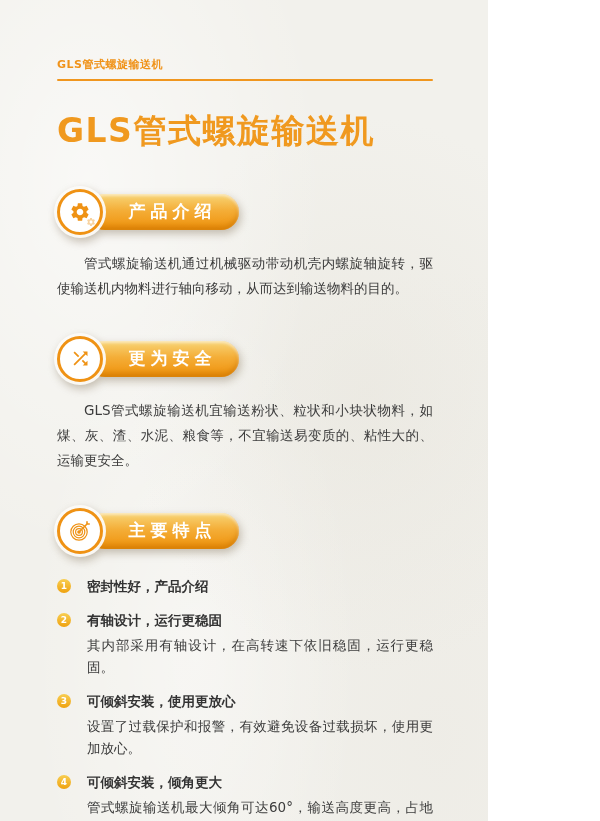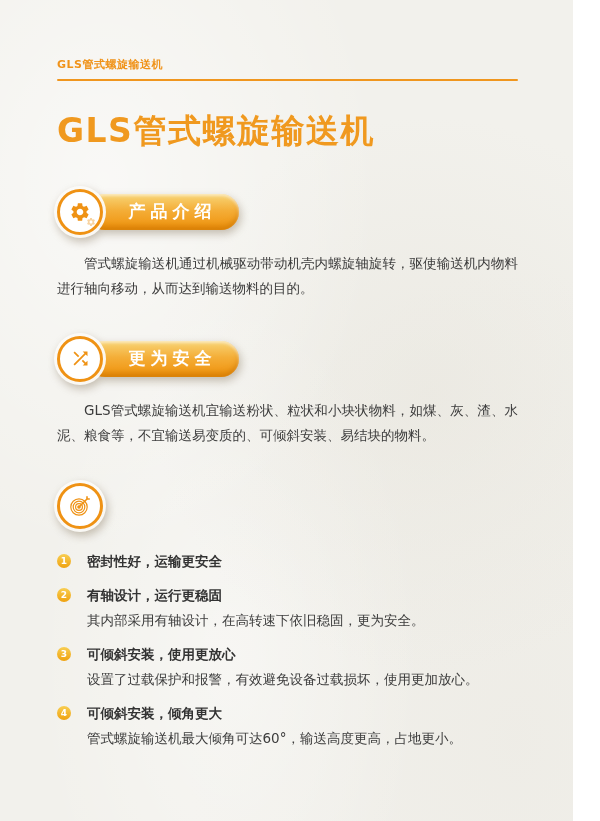--- a/index.html
+++ b/index.html
@@ -1,21 +1,21 @@
 <!DOCTYPE html>
 <html><head>
 <meta charset="utf-8">
 <style>
   * { margin: 0; padding: 0; box-sizing: border-box; }
   html, body { width: 600px; }
   body { font-family: "DejaVu Sans", "Liberation Sans", sans-serif; }
 
   .page {
     position: relative;
-    width: 573px;
+    width: 488px;
     height: 821px;
     background-color: #f2f1ec;
     background-image:
       radial-gradient(ellipse at 18% 22%, rgba(255,255,255,0.55), transparent 42%),
       radial-gradient(ellipse at 75% 48%, rgba(229,226,217,0.45), transparent 46%),
       radial-gradient(ellipse at 40% 80%, rgba(255,255,255,0.4), transparent 40%),
       radial-gradient(ellipse at 90% 90%, rgba(231,228,220,0.35), transparent 45%);
     padding: 57px 55px 0 57px;
     overflow: hidden;
   }
@@ -167,49 +167,50 @@
       <span>
         <svg class="icon-svg" width="21" height="21" viewBox="0 0 24 24" fill="#ef9214">
           <path d="M10.59 9.17L5.41 4 4 5.41l5.17 5.17 1.42-1.41zM14.5 4l2.04 2.04L4 18.59 5.41 20 17.96 7.46 20 9.5V4h-5.5zm.33 9.41l-1.41 1.41 3.13 3.13L14.5 20H20v-5.5l-2.04 2.04-3.13-3.13z"></path>
         </svg>
       </span>
     </div>
     <div class="badge-pill">更为安全</div>
   </div>
 
   <div class="para-group">
-    <p class="body-para">GLS管式螺旋输送机宜输送粉状、粒状和小块状物料，如煤、灰、渣、水泥、粮食等，不宜输送易变质的、可倾斜安装、易结块的物料。</p>
+    <p class="body-para">GLS管式螺旋输送机宜输送粉状、粒状和小块状物料，如煤、灰、渣、水泥、粮食等，不宜输送易变质的、粘性大的、运输更安全。</p>
   </div>
 
   <div class="badge-row spaced">
     <div class="badge-circle">
       <span>
         <svg class="icon-svg" width="24" height="24" viewBox="0 0 24 24" fill="none" stroke="#ef9214" stroke-width="1.2">
           <circle cx="11" cy="13" r="8.2"></circle>
           <circle cx="11" cy="13" r="5.8"></circle>
           <circle cx="11" cy="13" r="3.4"></circle>
           <circle cx="11" cy="13" r="1.2" fill="#ef9214"></circle>
           <path d="M11 13 L19 5" stroke-width="1.6"></path>
           <path d="M19 5 L19 2.2 M19 5 L21.8 5" stroke-width="1.6"></path>
         </svg>
       </span>
     </div>
+    <div class="badge-pill">主要特点</div>
   </div>
 
   <div class="features">
 
     <div class="feature-item">
       <span class="feature-bullet">1</span>
-      <span class="feature-title">密封性好，运输更安全</span>
+      <span class="feature-title">密封性好，产品介绍</span>
     </div>
 
     <div class="feature-item">
       <span class="feature-bullet">2</span>
       <span class="feature-title">有轴设计，运行更稳固</span>
-      <span class="feature-desc">其内部采用有轴设计，在高转速下依旧稳固，更为安全。</span>
+      <span class="feature-desc">其内部采用有轴设计，在高转速下依旧稳固，运行更稳固。</span>
     </div>
 
     <div class="feature-item">
       <span class="feature-bullet">3</span>
       <span class="feature-title">可倾斜安装，使用更放心</span>
       <span class="feature-desc">设置了过载保护和报警，有效避免设备过载损坏，使用更加放心。</span>
     </div>
 
     <div class="feature-item">
       <span class="feature-bullet">4</span>

